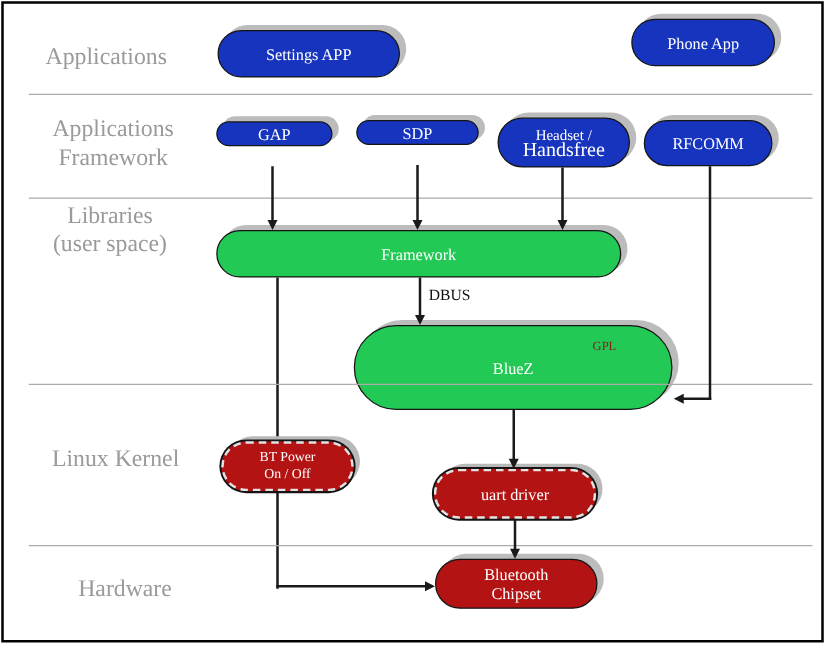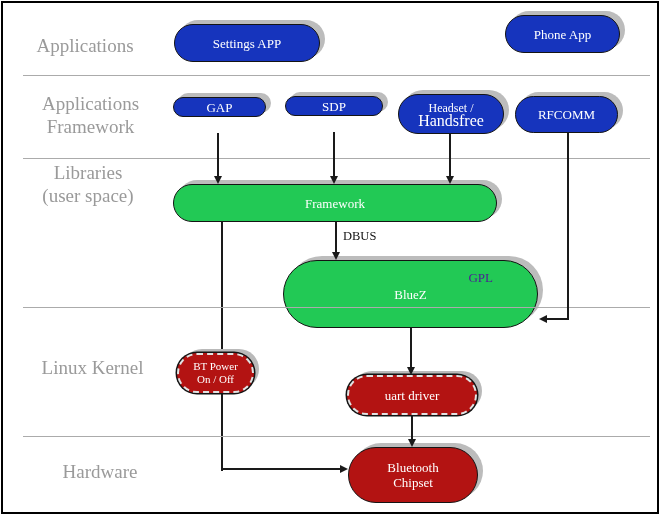--- a/index.html
+++ b/index.html
@@ -19,21 +19,21 @@
   .pill{
     position:absolute;border-radius:999px;display:flex;flex-direction:column;
     align-items:center;justify-content:center;color:#ffffff;font-size:13px;
     box-sizing:border-box;z-index:3;text-align:center;line-height:15px;
   }
   .solid{border:1.5px solid #141414;box-shadow:5px -4px 0 #bcbcbc;}
   .dashed{border:2px dashed #e3e3e3;box-shadow:0 0 0 1.5px #141414,5px -4px 0 #b9b9b9;}
   .blue{background:#1634bd;}
   .green{background:#22c955;}
   .red{background:#b31312;}
-  .badge{position:absolute;top:9px;right:44px;color:#4c1d95;font-size:13px;}
+  .badge{position:absolute;top:9px;right:44px;color:#7f1d1d;font-size:10px;}
   .sub{font-size:16px;line-height:12px;}
   .tiny{font-size:11px;line-height:13px;}
   .vline{position:absolute;width:2px;background:#1a1a1a;z-index:6;}
   .hline{position:absolute;height:2px;background:#1a1a1a;z-index:6;}
   .low{z-index:1;}
   .ah{position:absolute;width:0;height:0;z-index:6;}
   .ah-down{border-left:4px solid transparent;border-right:4px solid transparent;border-top:8px solid #1a1a1a;}
   .ah-left{border-top:4px solid transparent;border-bottom:4px solid transparent;border-right:8px solid #1a1a1a;}
   .ah-right{border-top:4px solid transparent;border-bottom:4px solid transparent;border-left:8px solid #1a1a1a;}
   .edge-label{position:absolute;color:#111;font-size:12.5px;z-index:6;white-space:nowrap;}
@@ -93,29 +93,29 @@
   </div>
 
   <div class="pill solid green" style="left:173px;top:184px;width:324px;height:38px">
     <span>Framework</span>
   </div>
   <div class="pill solid green" style="left:283px;top:260px;width:255px;height:68px">
     <span class="badge">GPL</span>
     <span>BlueZ</span>
   </div>
 
-  <div class="pill dashed red" style="left:177px;top:353px;width:77px;height:40px">
+  <div class="pill dashed red" style="left:177px;top:353px;width:106px;height:40px">
     <div class="tiny">BT Power</div>
     <div class="tiny">On / Off</div>
   </div>
   <div class="pill dashed red" style="left:347px;top:375px;width:130px;height:40px">
     <span>uart driver</span>
   </div>
 
-  <div class="pill solid red" style="left:348px;top:447px;width:130px;height:56px">
+  <div class="pill solid red" style="left:348px;top:447px;width:130px;height:40px">
     <div>Bluetooth</div>
     <div>Chipset</div>
   </div>
 
   <div class="vline" style="left:217px;top:133px;height:45px"></div>
   <div class="ah ah-down" style="left:214px;top:176px"></div>
 
   <div class="vline" style="left:333px;top:132px;height:46px"></div>
   <div class="ah ah-down" style="left:330px;top:176px"></div>
 

